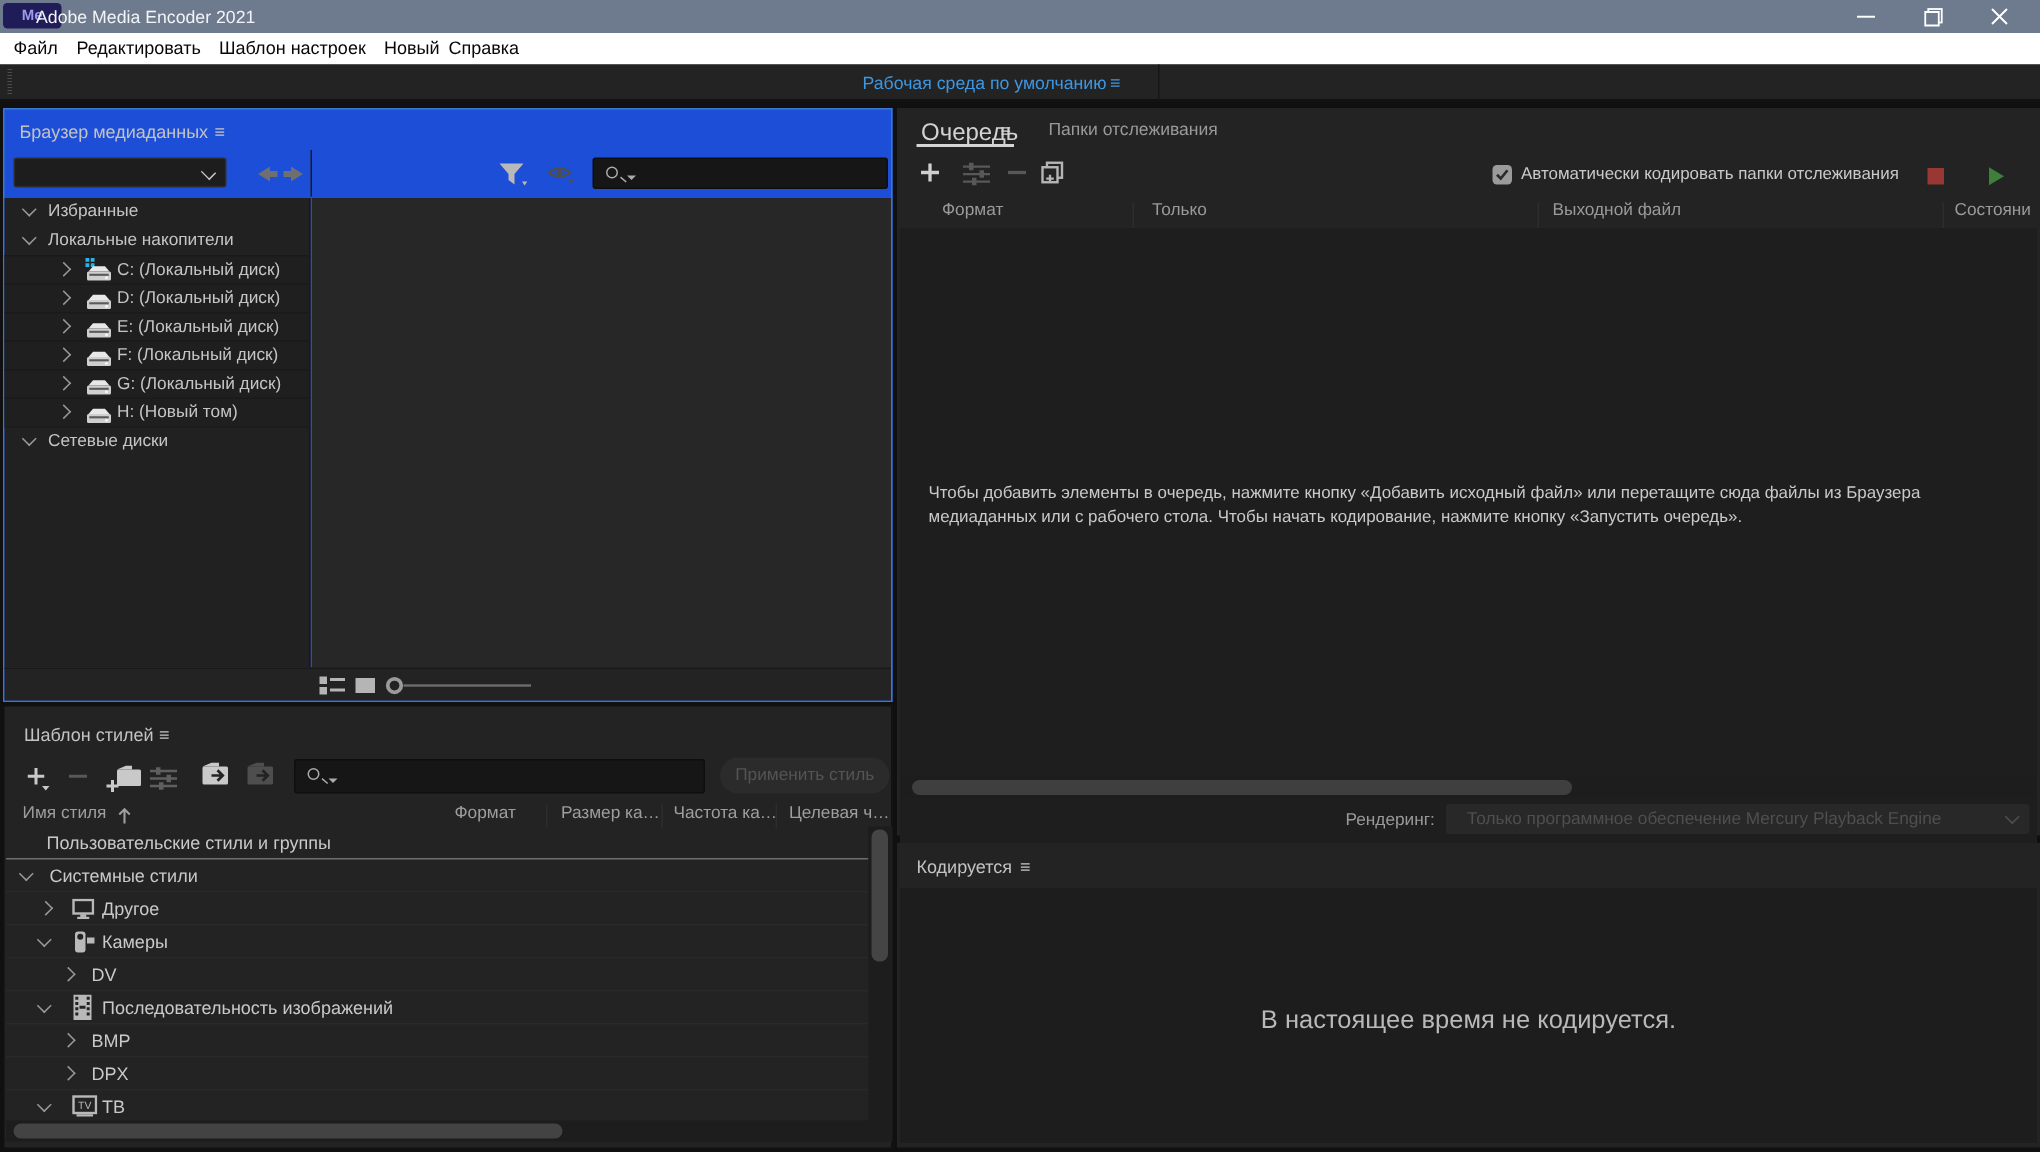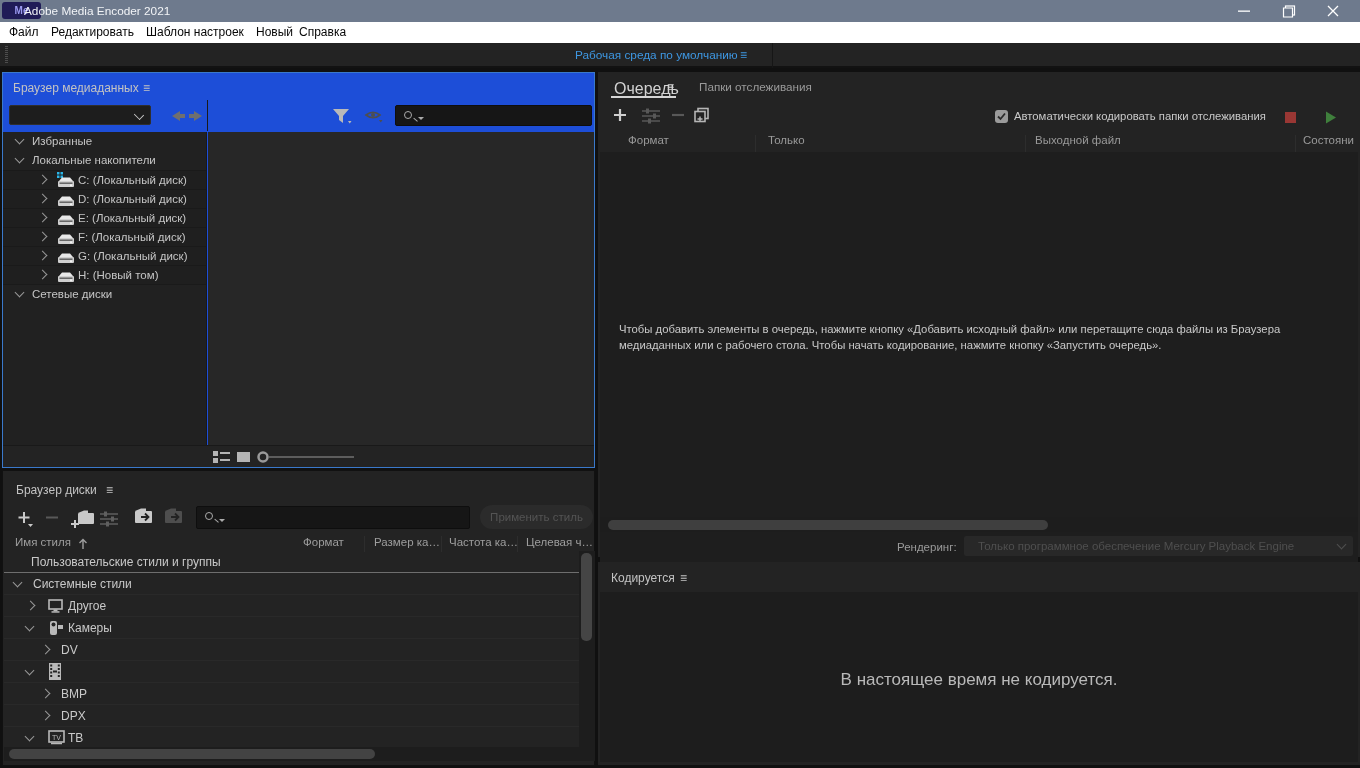--- a/index.html
+++ b/index.html
@@ -195,21 +195,21 @@
         <rect x="9" y="3" width="10" height="2" fill="#b5b5b5"></rect>
           <rect x="9" y="10" width="10" height="2" fill="#b5b5b5"></rect>
         <rect x="26" y="3" width="13" height="10" fill="#b5b5b5"></rect>
         <circle cx="52" cy="8" r="4.5" fill="none" stroke="#9a9a9a" stroke-width="2.5"></circle>
         <rect x="58" y="7.2" width="85" height="1.6" fill="#6d6d6d"></rect>
       </svg>
     </div>
   </div>
 
   <div class="panel" id="pb">
-    <div style="position:absolute;left:13px;top:12px;color:#c3c3c3;font-size:12px;white-space:nowrap">Браузер диски</div>
+    <div style="position:absolute;left:13px;top:12px;color:#c3c3c3;font-size:12px;white-space:nowrap">Шаблон стилей</div>
       <div style="position:absolute;left:103px;top:12px;color:#c3c3c3;font-size:12px">≡</div>
     <div style="position:absolute;left:0;top:33px;width:100%;height:30px">
       <svg class="abs" style="left:13px;top:4px" width="180" height="22" viewBox="0 0 180 22">
         <path d="M8 4 L8 15 M2.5 9.5 L13.5 9.5" stroke="#c9c9c9" stroke-width="2"></path>
         <path d="M12 16 l5 0 -2.5 3 Z" fill="#c9c9c9"></path>
         <path d="M30 9.5 L42 9.5" stroke="#585858" stroke-width="2"></path>
         <g fill="#c9c9c9">
             <rect x="62" y="5" width="16" height="11" rx="1"></rect>
             <path d="M62 5 l6 -2.5 4 0 0 2.5 Z"></path>
           </g>
@@ -295,20 +295,21 @@
               <rect x="2.2" y="5" width="2" height="2"></rect>
               <rect x="2.2" y="8.5" width="2" height="2"></rect>
               <rect x="2.2" y="12" width="2" height="2"></rect>
               <rect x="9.8" y="1.5" width="2" height="2"></rect>
               <rect x="9.8" y="5" width="2" height="2"></rect>
               <rect x="9.8" y="8.5" width="2" height="2"></rect>
               <rect x="9.8" y="12" width="2" height="2"></rect>
               <rect x="5" y="7.5" width="4" height="2"></rect>
             </g>
           </svg>
+        <span style="position:absolute;left:64px">Последовательность изображений</span>
         </div>
       <div class="prow" style="top:132px">
           <div class="chev chev-r" style="left:38px;top:7px"></div>
           <span style="position:absolute;left:57px">BMP</span>
         </div>
       <div class="prow" style="top:154px">
           <div class="chev chev-r" style="left:38px;top:7px"></div>
           <span style="position:absolute;left:57px">DPX</span>
         </div>
       <div class="prow" style="top:176px">

